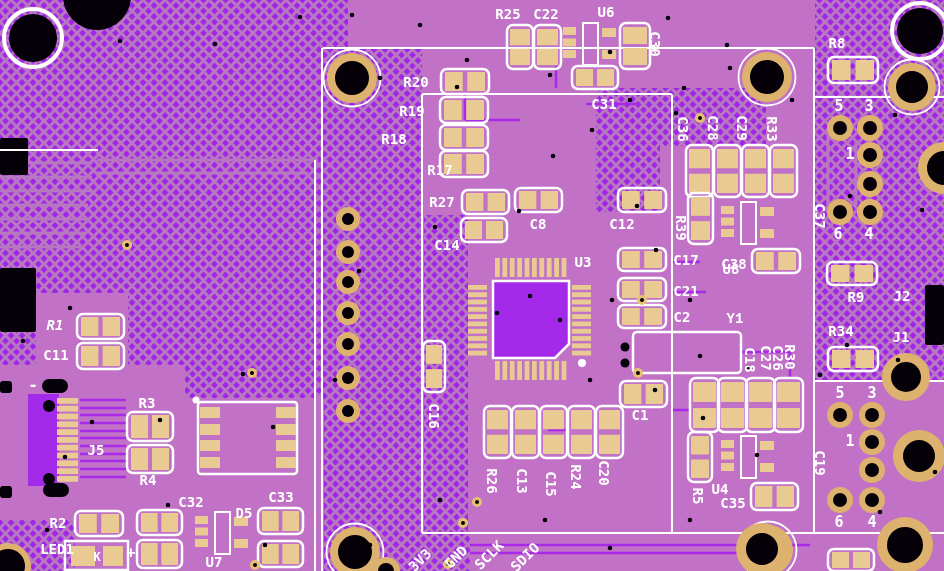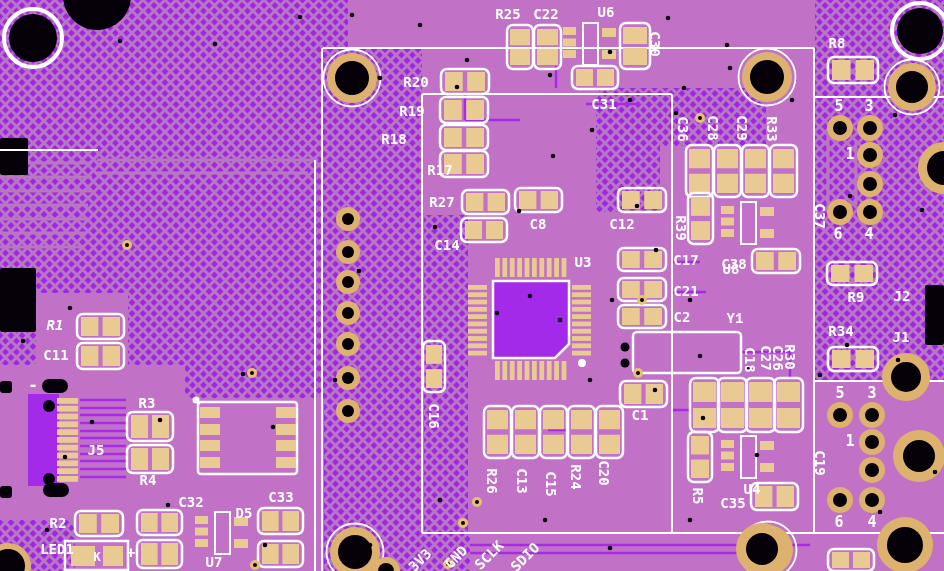--- a/index.html
+++ b/index.html
@@ -511,21 +511,21 @@
       <span class="lbl" style="left: 841px; top: 331px; transform: translate(-50%, -50%) rotate(0deg);">R34</span>
       <span class="lbl" style="left: 901px; top: 337px; transform: translate(-50%, -50%) rotate(0deg);">J1</span>
       <span class="lbl" style="left: 640px; top: 415px; transform: translate(-50%, -50%) rotate(0deg);">C1</span>
       <span class="lbl" style="left: 434px; top: 416px; transform: translate(-50%, -50%) rotate(90deg);">C16</span>
       <span class="lbl" style="left: 492px; top: 481px; transform: translate(-50%, -50%) rotate(90deg);">R26</span>
       <span class="lbl" style="left: 522px; top: 481px; transform: translate(-50%, -50%) rotate(90deg);">C13</span>
       <span class="lbl" style="left: 551px; top: 484px; transform: translate(-50%, -50%) rotate(90deg);">C15</span>
       <span class="lbl" style="left: 576px; top: 477px; transform: translate(-50%, -50%) rotate(90deg);">R24</span>
       <span class="lbl" style="left: 604px; top: 473px; transform: translate(-50%, -50%) rotate(90deg);">C20</span>
       <span class="lbl" style="left: 698px; top: 496px; transform: translate(-50%, -50%) rotate(90deg);">R5</span>
-      <span class="lbl" style="left: 744px; top: 489px; transform: translate(-50%, -50%) rotate(0deg); padding-left: 16px;">U4</span>
+      <span class="lbl" style="left: 712px; top: 489px; transform: translate(-50%, -50%) rotate(0deg); padding-left: 16px;">U4</span>
       <span class="lbl" style="left: 733px; top: 503px; transform: translate(-50%, -50%) rotate(0deg);">C35</span>
       <span class="lbl" style="left: 820px; top: 463px; transform: translate(-50%, -50%) rotate(90deg);">C19</span>
       <span class="lbl" style="left: 55px; top: 325px; transform: translate(-50%, -50%) rotate(0deg); font-style: italic;">R1</span>
       <span class="lbl" style="left: 56px; top: 355px; transform: translate(-50%, -50%) rotate(0deg);">C11</span>
       <span class="lbl" style="left: 96px; top: 414px; transform: translate(-50%, -50%) rotate(0deg); margin-top: 36px;">J5</span>
       <span class="lbl" style="left: 147px; top: 403px; transform: translate(-50%, -50%) rotate(0deg);">R3</span>
       <span class="lbl" style="left: 148px; top: 480px; transform: translate(-50%, -50%) rotate(0deg);">R4</span>
       <span class="lbl" style="left: 244px; top: 485px; transform: translate(-50%, -50%) rotate(0deg); margin-top: 28px;">D5</span>
       <span class="lbl" style="left: 174px; top: 502px; transform: translate(-50%, -50%) rotate(0deg); margin-left: 17px;">C32</span>
       <span class="lbl" style="left: 281px; top: 497px; transform: translate(-50%, -50%) rotate(0deg);">C33</span>

